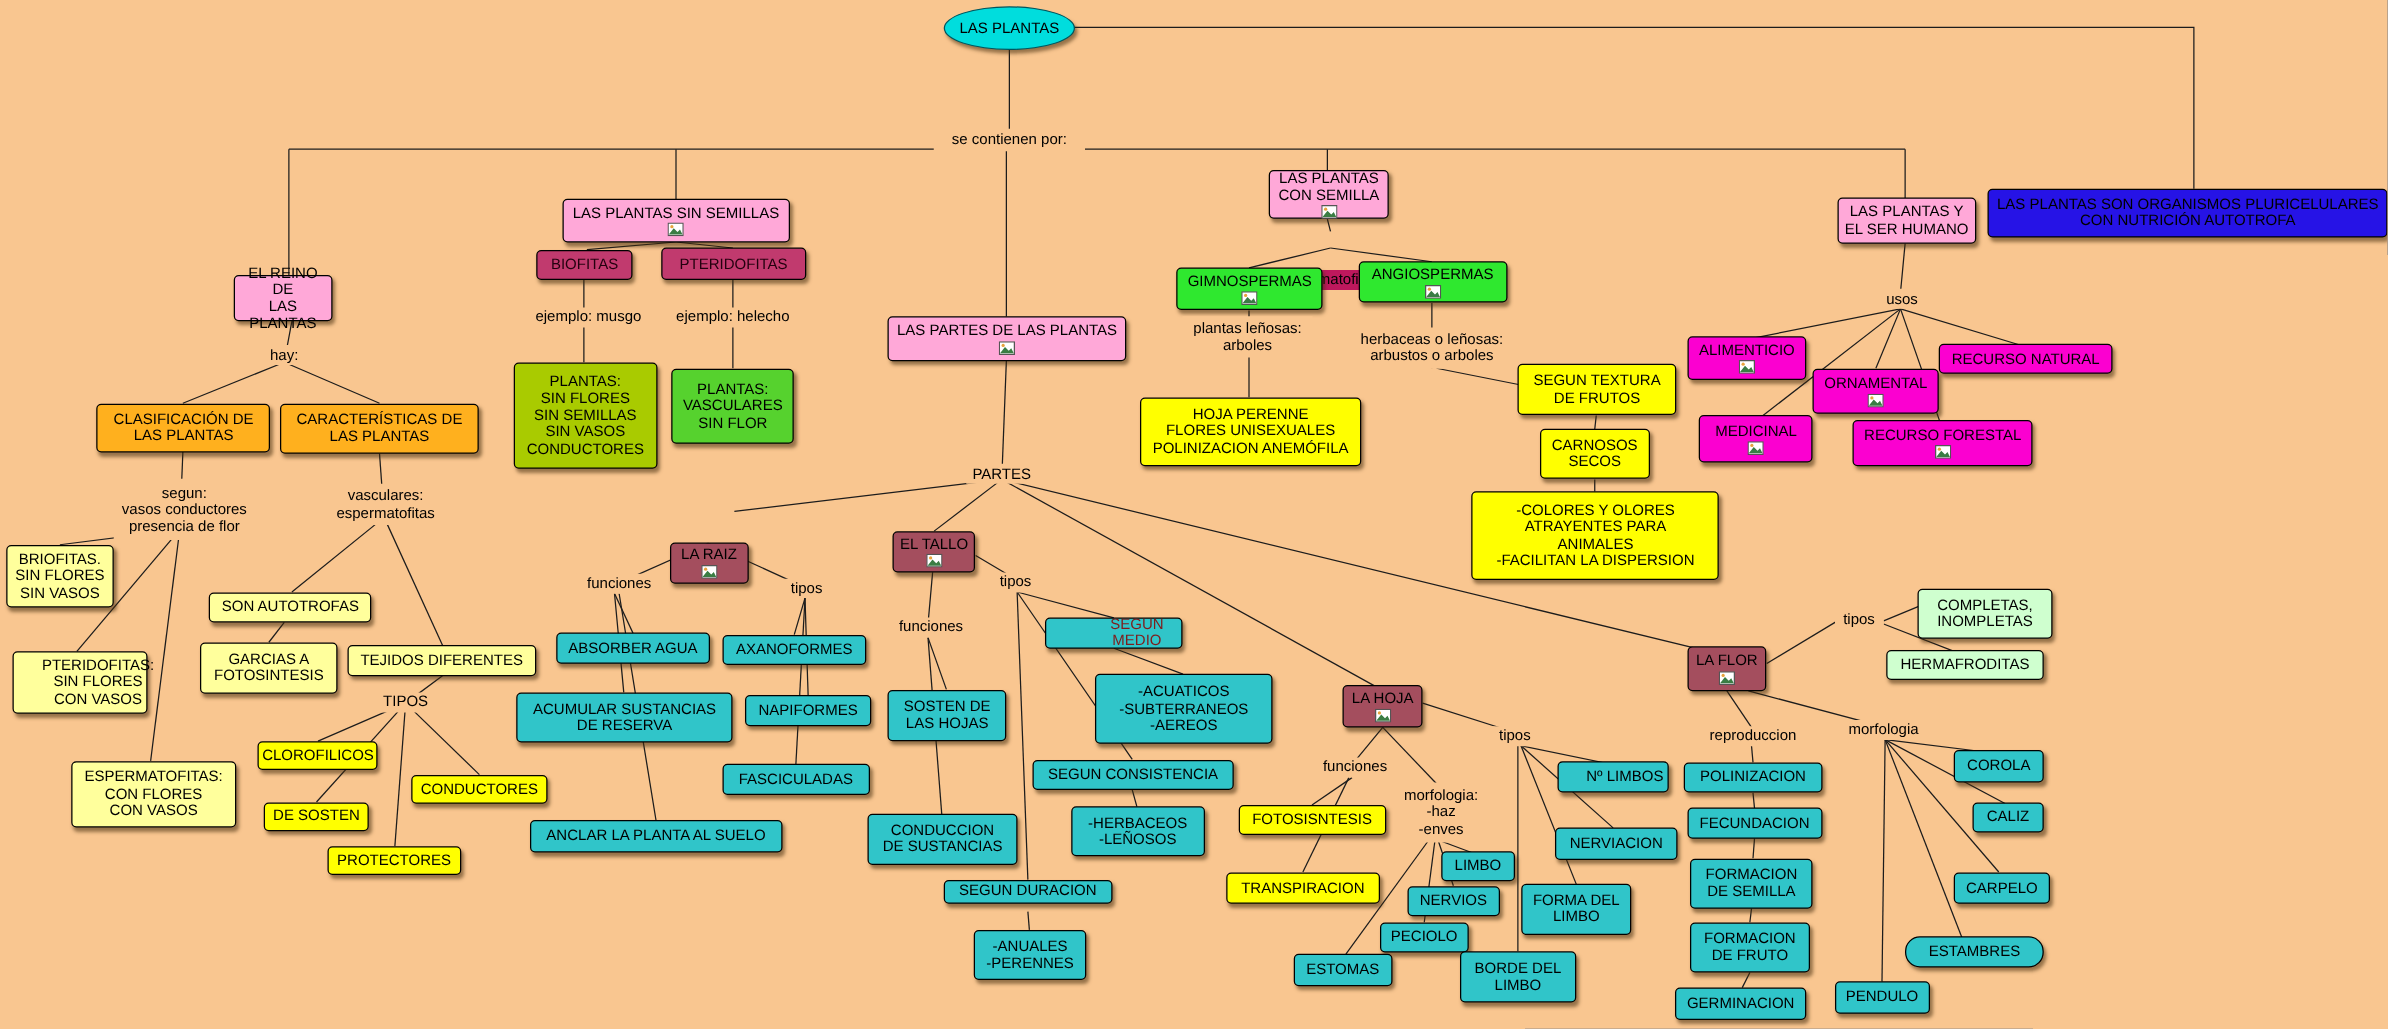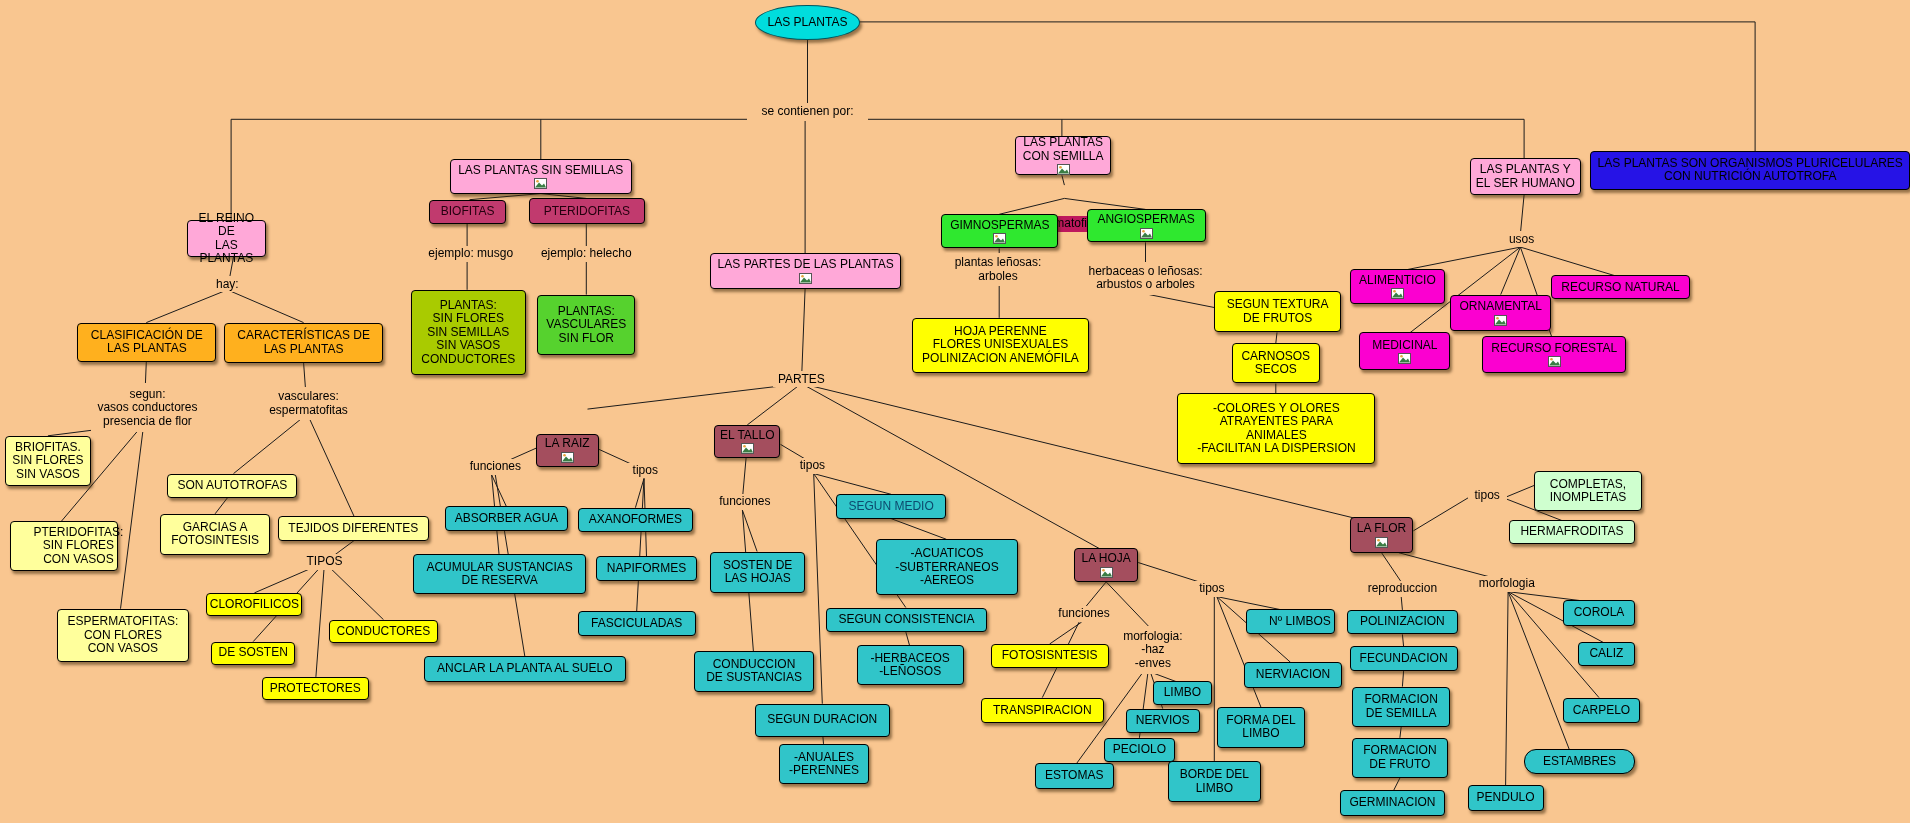--- a/index.html
+++ b/index.html
@@ -281,36 +281,36 @@
         <span class="lbl">tipos</span>
       </div>
       <div class="node box" style="left: 710.412px; top: 551.507px; width: 94.6396px; height: 41.3935px; background: rgb(48, 197, 201); color: rgb(0, 0, 0);">
         <span class="lbl">SOSTEN DE
 LAS HOJAS</span>
       </div>
       <div class="node box" style="left: 694.434px; top: 651.339px; width: 119.221px; height: 40.176px; background: rgb(48, 197, 201); color: rgb(0, 0, 0);">
         <span class="lbl">CONDUCCION
 DE SUSTANCIAS</span>
       </div>
-      <div class="node box" style="left: 835.779px; top: 494.287px; width: 110.618px; height: 24.3491px; background: rgb(48, 197, 201); color: #0c4a6e;">
+      <div class="node box" style="left: 835.779px; top: 494.287px; width: 110.618px; height: 24.3491px; background: rgb(48, 197, 201); color: #7f1d1d; padding-left: 40px;">
         <span class="lbl">SEGUN MEDIO</span>
       </div>
       <div class="node box" style="left: 876.338px; top: 539.333px; width: 141.345px; height: 56.003px; background: rgb(48, 197, 201); color: rgb(0, 0, 0);">
         <span class="lbl">-ACUATICOS
 -SUBTERRANEOS
 -AEREOS</span>
       </div>
       <div class="node box" style="left: 825.946px; top: 607.51px; width: 161px; height: 24.3491px; background: rgb(48, 197, 201); color: rgb(0, 0, 0);">
         <span class="lbl">SEGUN CONSISTENCIA</span>
       </div>
       <div class="node box" style="left: 856.673px; top: 645.251px; width: 106.931px; height: 40.176px; background: rgb(48, 197, 201); color: rgb(0, 0, 0);">
         <span class="lbl">-HERBACEOS
 -LEÑOSOS</span>
       </div>
-      <div class="node box" style="left: 754.659px; top: 703.689px; width: 135.199px; height: 33px; background: rgb(48, 197, 201); color: rgb(0, 0, 0);">
+      <div class="node box" style="left: 754.659px; top: 703.689px; width: 135.199px; height: 19px; background: rgb(48, 197, 201); color: rgb(0, 0, 0);">
         <span class="lbl">SEGUN DURACION</span>
       </div>
       <div class="node box" style="left: 779.241px; top: 743.865px; width: 89.7233px; height: 40.176px; background: rgb(48, 197, 201); color: rgb(0, 0, 0);">
         <span class="lbl">-ANUALES
 -PERENNES</span>
       </div>
       <div class="node box" style="left: 1015.23px; top: 136.355px; width: 95.8687px; height: 38.9586px; background: rgb(255, 168, 216); color: rgb(0, 0, 0);">
         <span class="lbl">LAS PLANTAS
 CON SEMILLA</span>
         <span class="img-icon"><svg width="13" height="11" viewBox="0 0 13 11">

